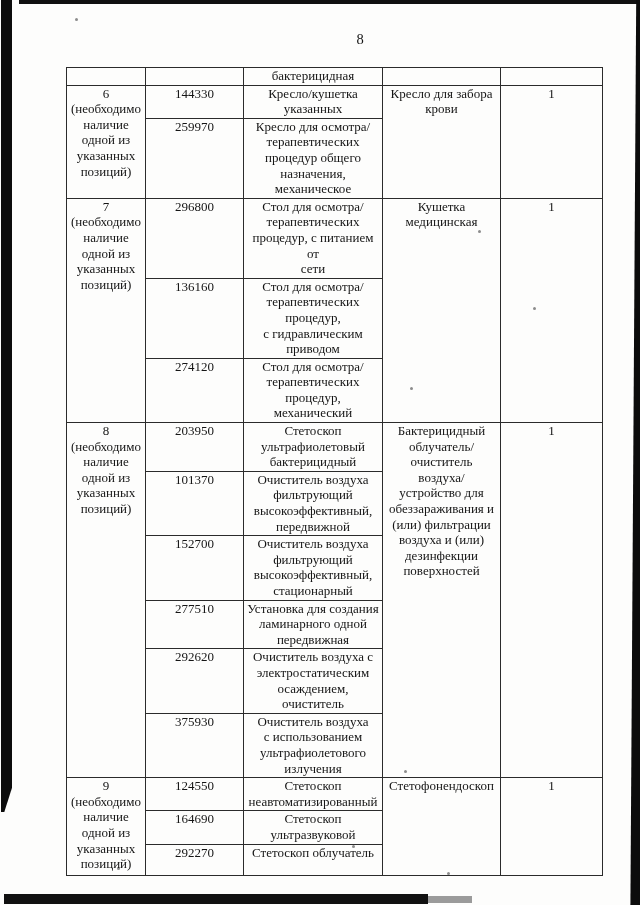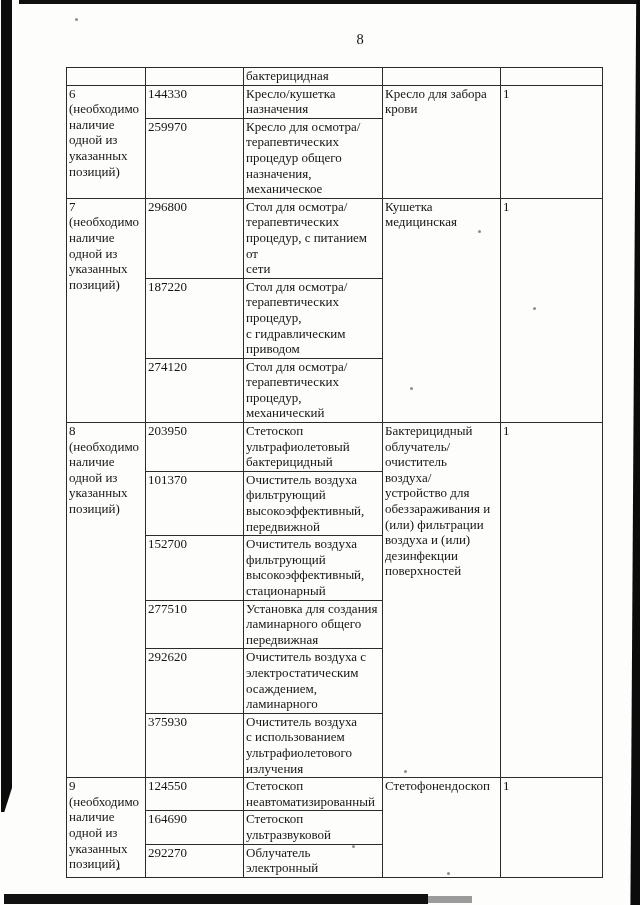--- a/index.html
+++ b/index.html
@@ -28,20 +28,21 @@
     width: 536px;
     border-collapse: collapse;
     table-layout: fixed;
     font-size: 13px;
     line-height: 15.6px;
   }
   table.doc-table td {
     border: 1.6px solid #2b2b2b;
     padding: 0 2px 1px 2px;
     vertical-align: top;
+    text-align: center;
     white-space: pre-line;
     overflow: hidden;
   }
   tr.cont-row td { height: 15px; }
   tr.last-row td { height: 31px; }
   
   .edge-left {
     position: absolute; left: 1px; top: 0;
     width: 11px; height: 812px;
     background: #0c0c0c;
@@ -117,21 +118,21 @@
 
       <tr>
         <td rowspan="2">6
 (необходимо
 наличие
 одной из
 указанных
 позиций)</td>
         <td>144330</td>
         <td>Кресло/кушетка
-назначения</td>
+указанных</td>
         <td rowspan="2">Кресло для забора
 крови</td>
         <td rowspan="2">1</td>
       </tr>
       <tr>
         <td>259970</td>
         <td>Кресло для осмотра/
 терапевтических
 процедур общего
 назначения,
@@ -148,21 +149,21 @@
         <td>296800</td>
         <td>Стол для осмотра/
 терапевтических
 процедур, с питанием от
 сети</td>
         <td rowspan="3">Кушетка
 медицинская</td>
         <td rowspan="3">1</td>
       </tr>
       <tr>
-        <td>187220</td>
+        <td>136160</td>
         <td>Стол для осмотра/
 терапевтических
 процедур,
 с гидравлическим
 приводом</td>
       </tr>
       <tr>
         <td>274120</td>
         <td>Стол для осмотра/
 терапевтических
@@ -202,29 +203,29 @@
       <tr>
         <td>152700</td>
         <td>Очиститель воздуха
 фильтрующий
 высокоэффективный,
 стационарный</td>
       </tr>
       <tr>
         <td>277510</td>
         <td>Установка для создания
-ламинарного общего
+ламинарного одной
 передвижная</td>
       </tr>
       <tr>
         <td>292620</td>
         <td>Очиститель воздуха с
 электростатическим
 осаждением,
-ламинарного</td>
+очиститель</td>
       </tr>
       <tr>
         <td>375930</td>
         <td>Очиститель воздуха
 с использованием
 ультрафиолетового
 излучения</td>
       </tr>
 
       <tr>
@@ -240,17 +241,17 @@
         <td rowspan="3">Стетофонендоскоп</td>
         <td rowspan="3">1</td>
       </tr>
       <tr>
         <td>164690</td>
         <td>Стетоскоп
 ультразвуковой</td>
       </tr>
       <tr class="last-row">
         <td>292270</td>
-        <td>Облучатель электронный</td>
+        <td>Стетоскоп облучатель</td>
       </tr>
     </tbody>
   </table>
 </div>
 
 </body></html>

